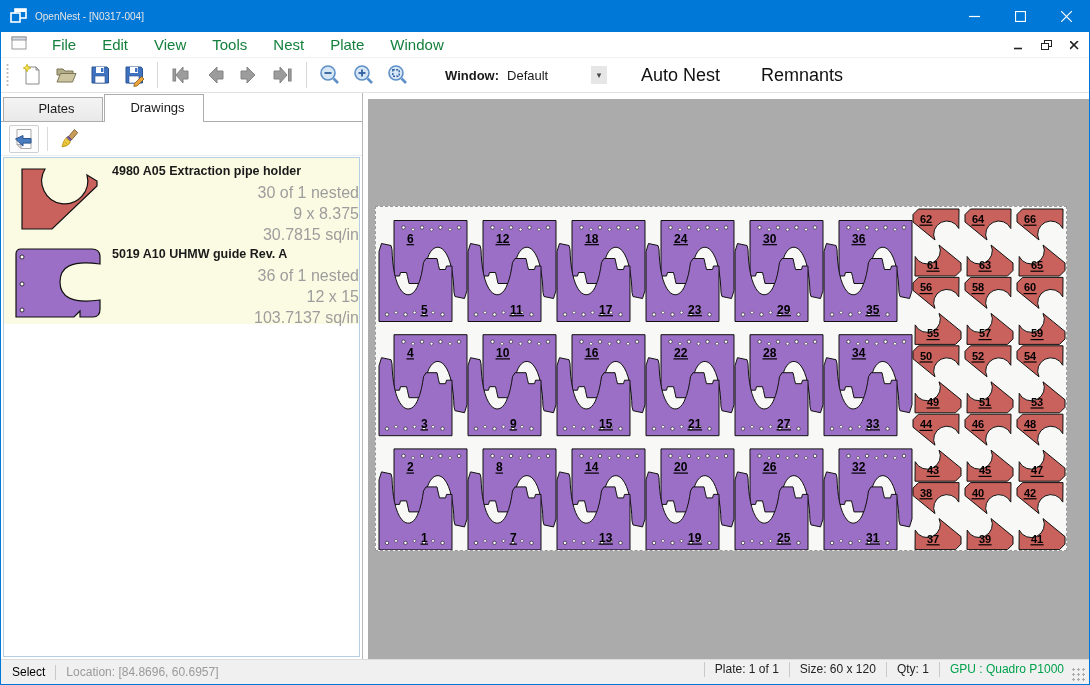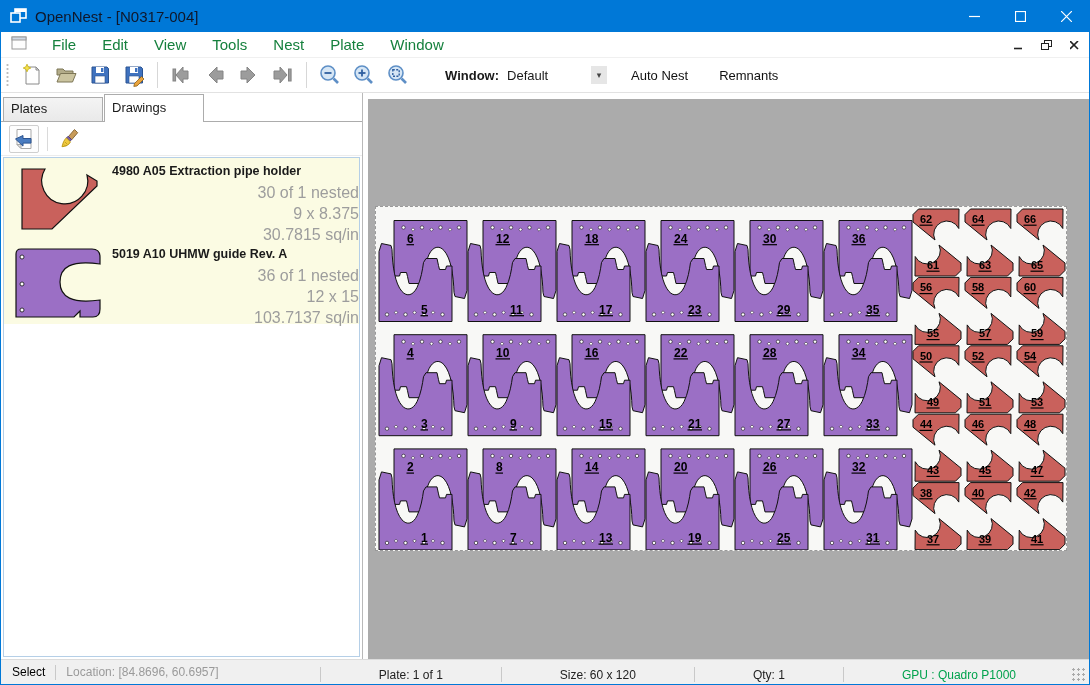--- a/index.html
+++ b/index.html
@@ -3,47 +3,47 @@
 <meta charset="utf-8">
 <style>
   * { margin:0; padding:0; box-sizing:border-box; }
   html,body { width:1090px; height:685px; overflow:hidden; }
   body { font-family:"Liberation Sans", sans-serif; font-size:12px; color:#1a1a1a; }
   .window { position:relative; width:1090px; height:685px; border:1px solid #0078D7; background:#fff; }
 
   
   .titlebar { position:absolute; top:0; left:0; right:0; height:31px; background:#0078D7; display:flex; align-items:center; }
   .titlebar .appicon { margin:0 8px 0 9px; }
-  .titlebar .title { color:#0f172a; font-size:15px; }
+  .titlebar .title { color:#e5e5e5; font-size:10px; }
   .caption-btns { position:absolute; right:0; top:0; height:31px; display:flex; }
   .cap-btn { width:46px; height:31px; display:flex; align-items:center; justify-content:center; }
 
   
   .menubar { position:absolute; top:31px; left:0; right:0; height:26px; background:#fff; display:flex; align-items:center; border-bottom:1px solid #f0f0f0; }
   .mdi-icon { margin:0 12px 0 10px; }
   .menu-item { padding:16px 13px; font-size:15px; color:#15803d; }
   .mdi-btns { position:absolute; right:8px; top:0; height:26px; display:flex; align-items:center; gap:14px; }
   .mdi-btn { width:14px; height:14px; display:flex; align-items:center; justify-content:center; }
 
   
   .toolbar { position:absolute; top:57px; left:0; right:0; height:35px; background:#fff; border-bottom:1px solid #e2e2e2; display:flex; align-items:center; }
   .ts-grip { width:3px; height:24px; margin:0 6px 0 5px; background-image:radial-gradient(circle, #bdbdbd 1px, transparent 1.2px); background-size:3px 4px; }
   .tb-btn { width:34px; height:30px; display:flex; align-items:center; justify-content:center; border-radius:3px; }
   .tb-sep { width:1px; height:26px; background:#d7d7d7; margin:0 6px; }
   .engine-block { display:flex; align-items:center; margin-left:30px; }
   .engine-label { font-weight:bold; font-size:13px; margin-right:8px; }
   .engine-combo { display:flex; align-items:center; width:100px; height:22px; }
   .engine-value { flex:1; font-size:13px; }
   .engine-drop { width:16px; height:18px; background:#e6e6e6; display:flex; align-items:center; justify-content:center; font-size:9px; color:#444; }
-  .flat-btn { margin-left:17px; padding:4px 7px; font-size:13px; color:#111; }
+  .flat-btn { margin-left:27px; padding:4px 7px; font-size:18px; color:#111; }
 
   
   .left-panel { position:absolute; top:92px; left:0; width:362px; bottom:25px; background:#fff; border-right:1px solid #b9b9b9; }
   .tabstrip { position:absolute; top:0; left:0; right:0; height:28px; }
-  .tab { position:absolute; top:4px; height:24px; width:100px; line-height:22px; font-size:13px;
+  .tab { position:absolute; top:4px; height:24px; width:100px; text-align:center; line-height:22px; font-size:13px;
          background:linear-gradient(#f4f4f4,#e9e9e9); border:1px solid #acacac; border-bottom:none;padding-left:7px; }
   .tab.active { top:1px; height:28px; background:#fff; line-height:26px; z-index:2; }
   .panel-body { position:absolute; top:28px; left:0; right:0; bottom:0; background:#fff; border-top:1px solid #acacac; }
   .mini-toolbar { height:34px; display:flex; align-items:center; padding-left:8px; border-bottom:1px solid #ececec; }
   .mini-btn { width:30px; height:28px; display:flex; align-items:center; justify-content:center; border:1px solid #cfcfcf; border-radius:2px; background:#fdfdfd; }
   .mini-btn.noborder { border-color:transparent; background:transparent; }
   .mini-sep { width:1px; height:24px; background:#dadada; margin:0 8px; }
   .draw-list { position:absolute; top:35px; left:2px; right:2px; bottom:2px; border:1px solid #b5cfe7; overflow:hidden; }
   .draw-item { height:83px; background:#FBFBE3; display:flex; align-items:center; }
   .thumb-box { width:108px; display:flex; align-items:center; justify-content:center; }
@@ -54,21 +54,21 @@
   
   .canvas { position:absolute; top:92px; left:362px; right:0; bottom:25px; background:#ABABAB; border-left:5px solid #fff; border-top:6px solid #fff; }
   .plate { position:absolute; left:7px; top:107px; width:692px; height:345px; background:#F8F8F6; border:1px dashed #999; }
   .plate svg { display:block; }
 
   
   .statusbar { position:absolute; left:0; right:0; bottom:0; height:25px; background:#f0f0f0; border-top:1px solid #dcdcdc; display:flex; align-items:center; font-size:12px; }
   .st-sep { width:1px; height:15px; background:#c9c9c9; margin:0 10px; }
   .st-mode { margin-left:11px; color:#000; }
   .st-loc { color:#9a9a9a; }
-  .st-right { margin-left:auto; display:flex; align-items:flex-end;gap:48px; }
+  .st-right { margin-left:auto; display:flex; align-items:flex-start; }
   .st-item { color:#222; }
   .grip { width:14px; height:14px; margin:6px 3px 0 8px; background-image:radial-gradient(circle,#a9a9a9 1px,transparent 1.3px); background-size:5px 5px; background-position:bottom right; }
 </style>
 </head>
 <body>
 
 <div class="window">
 
   <div class="titlebar">
     <span class="appicon">

